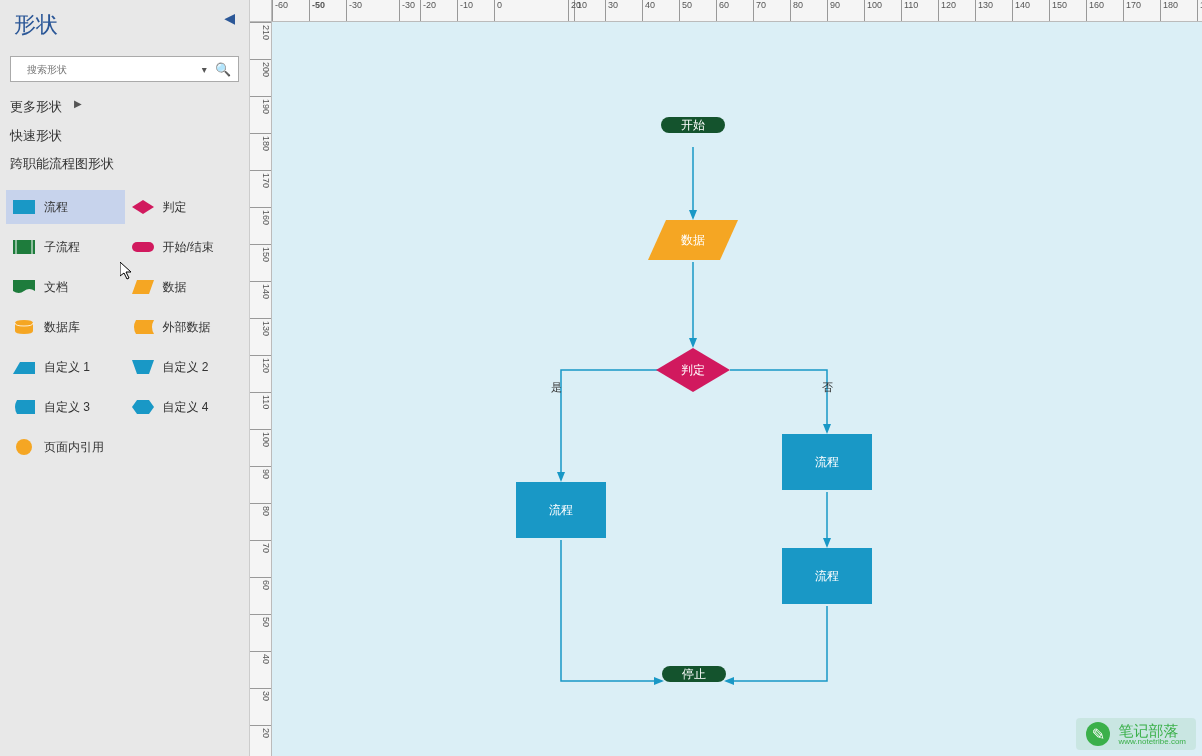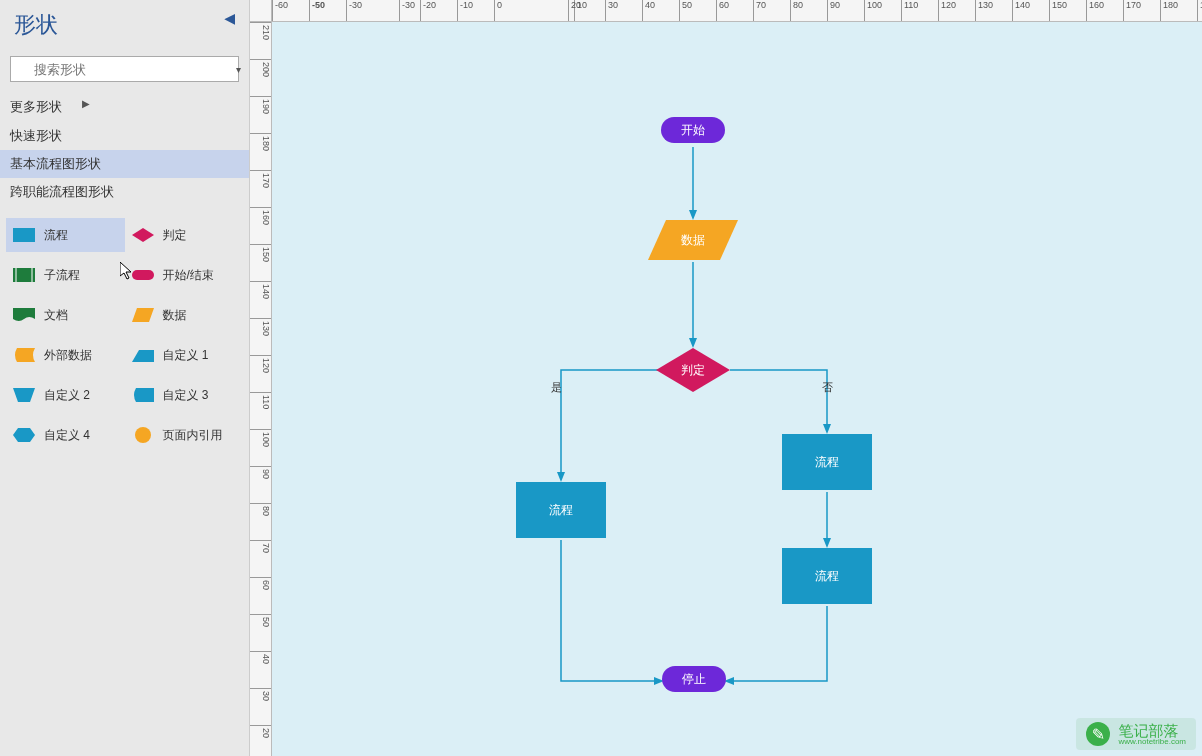--- a/index.html
+++ b/index.html
@@ -1,43 +1,43 @@
 <!DOCTYPE html>
 <html><head>
 <meta charset="utf-8">
 <style>
 *{margin:0;padding:0;box-sizing:border-box;font-family:"Microsoft YaHei","Segoe UI",sans-serif}
 body{width:1202px;height:756px;overflow:hidden;background:#e8e8e8;position:relative}
 .sidebar{position:absolute;left:0;top:0;width:250px;height:756px;background:#e8e8e8;border-right:1px solid #ccc}
 .sidebar-header{display:flex;justify-content:space-between;align-items:flex-start;padding:10px 14px;color:#2b5797;font-size:22px}
 .collapse-icon{color:#2b5797;font-size:14px;cursor:pointer}
 .search-box{margin:6px 10px;display:flex;align-items:center;background:#fff;border:1px solid #aaa;height:26px}
-.search-box input{flex:1;border:none;outline:none;padding:2px 23px;font-size:13px;color:#a16207}
+.search-box input{flex:1;border:none;outline:none;padding:2px 16px;font-size:10px;color:#a16207}
 .search-dropdown{color:#555;font-size:10px;padding:0 3px}
 .search-icon{padding:0 6px;color:#444;font-size:13px}
-.more-shapes{padding:10px 10px 6px;font-size:13px;color:#333;display:flex;align-items:flex-start;gap:20px}
+.more-shapes{padding:10px 10px 6px;font-size:13px;color:#333;display:flex;align-items:flex-start;gap:12px}
 .more-shapes .tri{font-size:10px;color:#555}
 .category-list{font-size:13px}
 .category-item{padding:5px 10px;color:#333;cursor:pointer}
 .category-item.active{background:#c7d3ec}
 .shape-grid{padding:12px 6px;display:grid;grid-template-columns:1fr 1fr;gap:6px 0}
 .shape-item{display:flex;align-items:center;gap:8px;padding:8px 6px;font-size:12px;color:#333;cursor:pointer;position:relative}
 .shape-item.selected{background:#c7d3ec}
 .shape-icon{width:24px;height:18px;display:flex;align-items:center;justify-content:center;flex-shrink:0}
 .shape-icon svg{width:24px;height:18px}
 .canvas-area{position:absolute;left:250px;top:0;right:0;bottom:0;background:#e8e8e8}
 .ruler-h{position:absolute;left:22px;top:0;right:0;height:22px;background:#f5f5f5;border-bottom:1px solid #bbb;font-size:9px;color:#555;overflow:hidden}
 .ruler-h .ticks{position:relative;height:100%}
 .ruler-h .tick{position:absolute;top:0;height:100%;border-left:1px solid #999;padding-left:2px;line-height:10px}
 .ruler-v{position:absolute;left:0;top:22px;width:22px;bottom:0;background:#f5f5f5;border-right:1px solid #bbb;font-size:9px;color:#555;overflow:hidden}
 .ruler-v .tick{position:absolute;left:0;width:100%;border-top:1px solid #999;text-align:center;writing-mode:vertical-rl;line-height:10px;padding-top:2px}
 .ruler-corner{position:absolute;left:0;top:0;width:22px;height:22px;background:#f5f5f5;border-right:1px solid #bbb;border-bottom:1px solid #bbb}
 .canvas{position:absolute;left:22px;top:22px;right:0;bottom:0;background:#dbeff6;overflow:hidden}
 .node{position:absolute;display:flex;align-items:center;justify-content:center;color:#fff;font-size:12px}
-.terminator{width:64px;height:26px;background:#6d28d9;border-radius:15px}
+.terminator{width:64px;height:16px;background:#14532d;border-radius:15px}
 .data-shape{width:90px;height:40px}
 .data-shape svg{position:absolute;width:100%;height:100%}
 .decision{width:74px;height:44px}
 .decision svg{position:absolute;width:100%;height:100%}
 .process{width:90px;height:56px;background:#1998c6}
 .conn{position:absolute}
 .conn line,.conn polyline{stroke:#1998c6;stroke-width:1.5;fill:none}
 .conn polygon{fill:#1998c6}
 .label{position:absolute;font-size:11px;color:#333}
 .watermark{position:absolute;right:6px;bottom:6px;display:flex;align-items:center;gap:8px;background:rgba(0,128,0,0.08);padding:4px 10px;border-radius:4px}
@@ -58,21 +58,20 @@
     <input type="text" placeholder="搜索形状" style="">
     <span class="search-dropdown">▾</span>
     <span class="search-icon">🔍</span>
   </div>
   <div class="more-shapes">
     <span>更多形状</span>
     <span class="tri">▶</span>
   </div>
   <div class="category-list">
     <div class="category-item">快速形状</div>
-    <div class="category-item active">基本流程图形状</div>
     <div class="category-item">跨职能流程图形状</div>
   </div>
   <div class="shape-grid" id="shape-grid">
       <div class="shape-item selected">
         <span class="shape-icon">
           <svg viewBox="0 0 24 18">
             <rect x="1" y="2" width="22" height="14" fill="#1998c6"></rect>
           </svg>
         </span>
         <span>流程</span>
@@ -111,20 +110,29 @@
         </span>
         <span>文档</span>
       </div>
       <div class="shape-item">
         <span class="shape-icon">
           <svg viewBox="0 0 24 18">
             <polygon points="6,2 23,2 18,16 1,16" fill="#f5a623"></polygon>
           </svg>
         </span>
         <span>数据</span>
+      </div>
+      <div class="shape-item">
+        <span class="shape-icon">
+          <svg viewBox="0 0 24 18">
+            <path d="M3 5 Q3 2 12 2 Q21 2 21 5 V13 Q21 16 12 16 Q3 16 3 13 Z" fill="#f5a623"></path>
+            <path d="M3 5 Q3 8 12 8 Q21 8 21 5" fill="none" stroke="#fff" stroke-width="0.8"></path>
+          </svg>
+        </span>
+        <span>数据库</span>
       </div>
       <div class="shape-item">
         <span class="shape-icon">
           <svg viewBox="0 0 24 18">
             <path d="M5 2 H23 Q19 9 23 16 H5 Q1 9 5 2 Z" fill="#f5a623"></path>
           </svg>
         </span>
         <span>外部数据</span>
       </div>
       <div class="shape-item">

